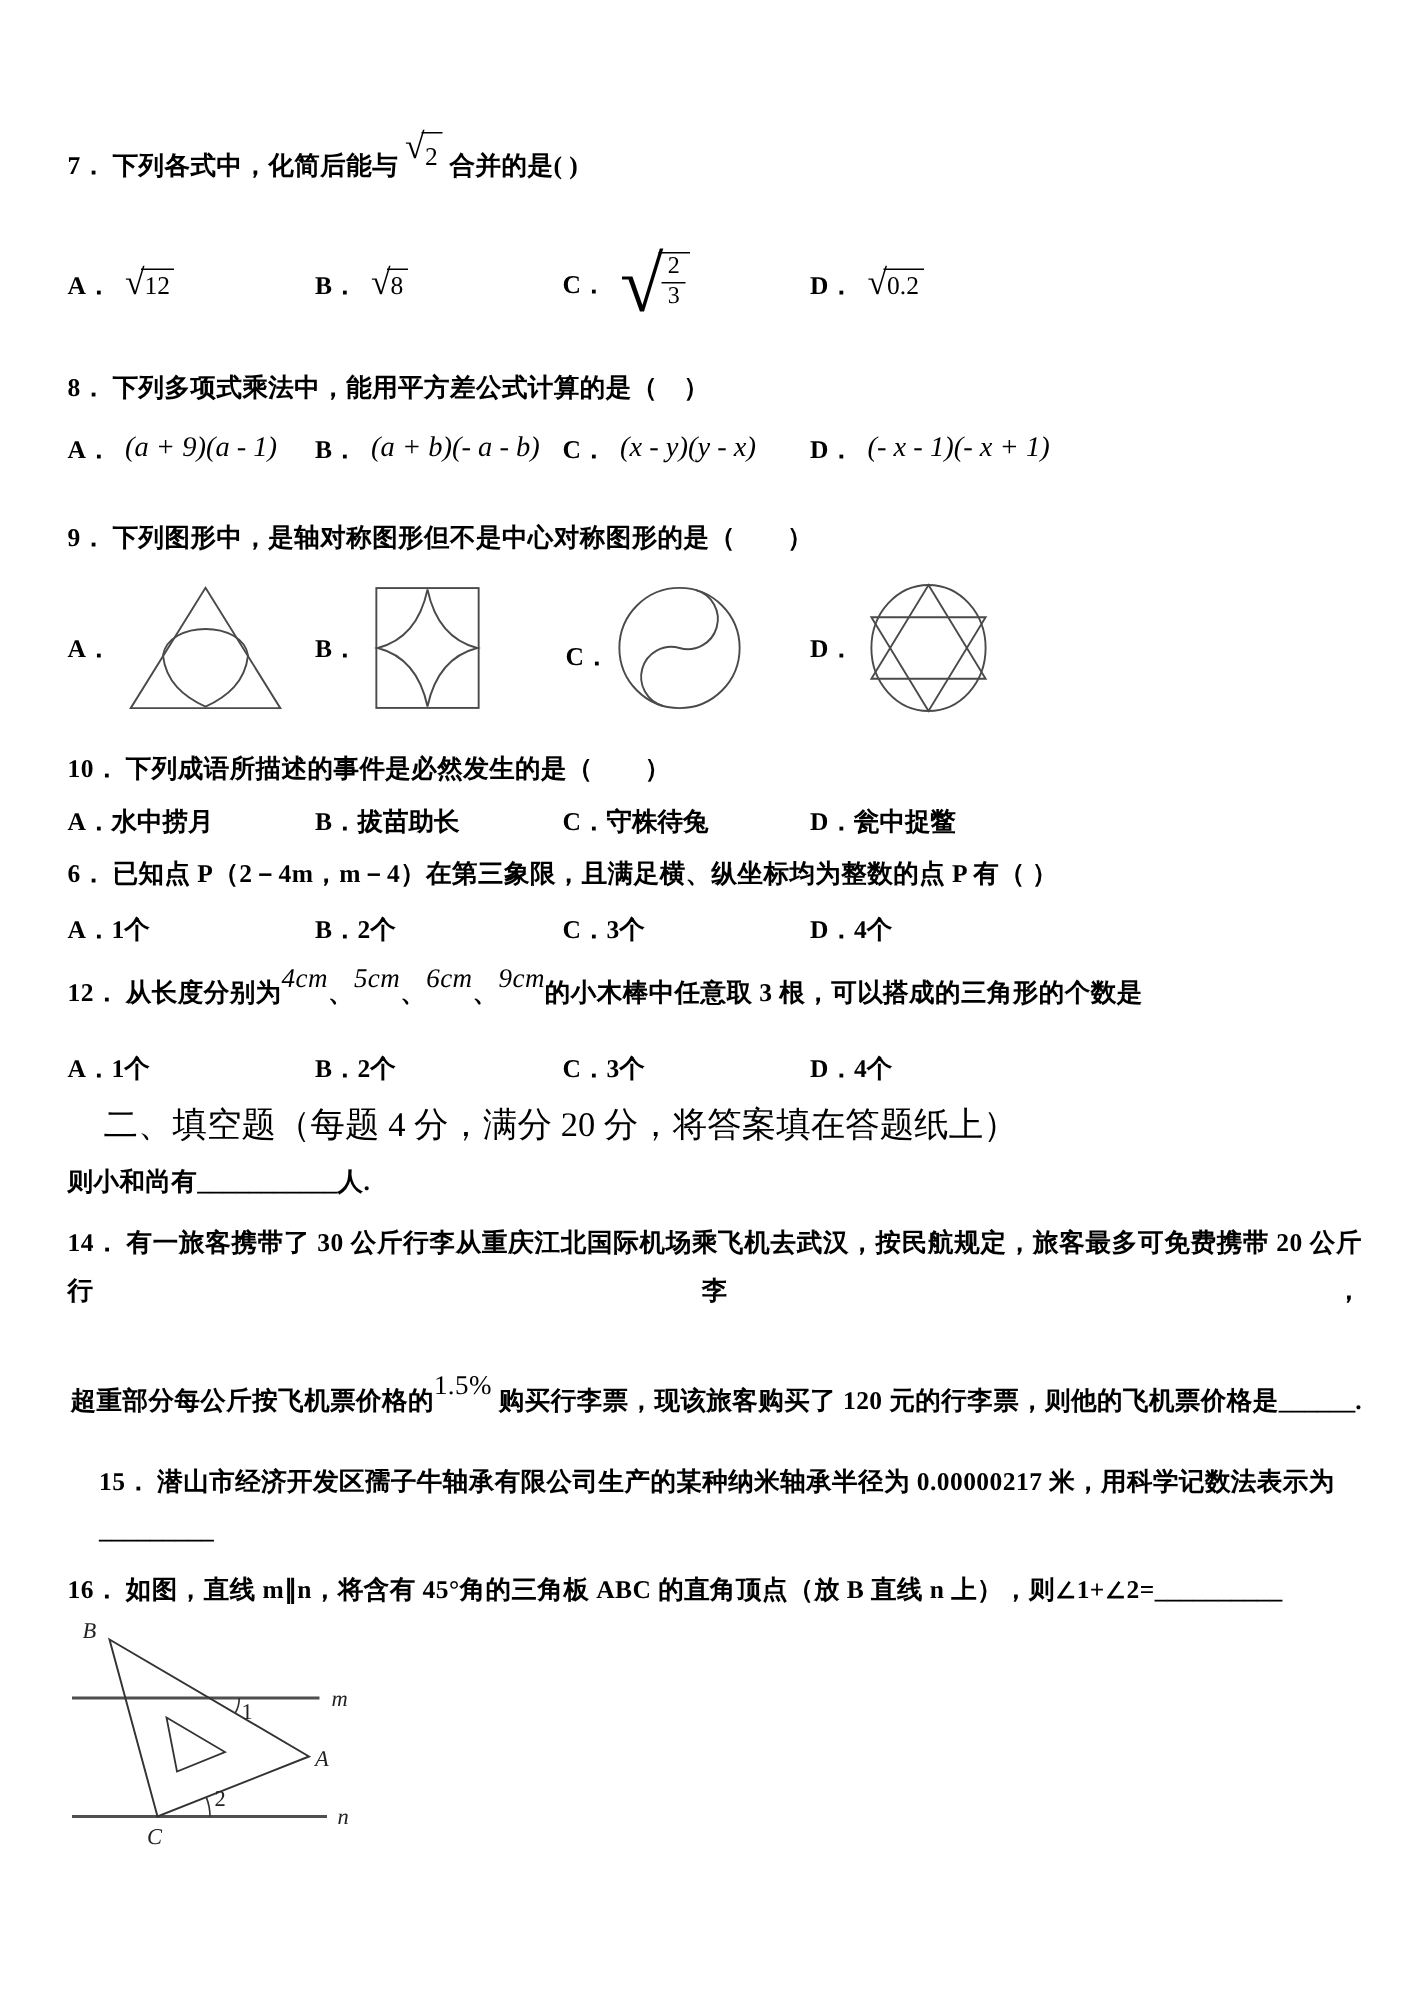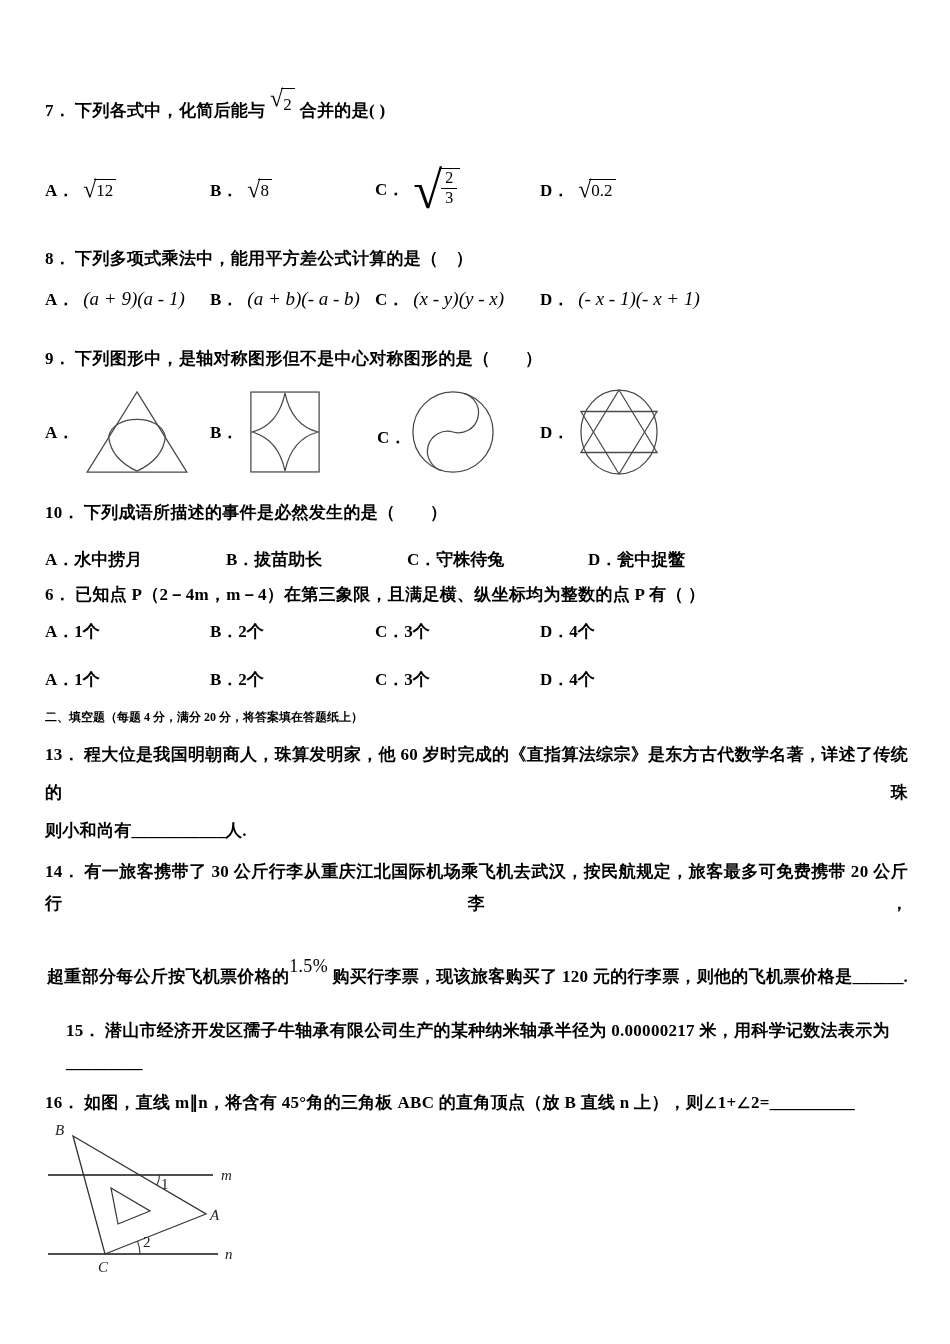--- a/index.html
+++ b/index.html
@@ -24,21 +24,21 @@
   .frac .fn{display:block;border-bottom:1.2px solid #000;padding:0 4px 1px 4px;}
   .frac .fd{display:block;padding:1px 4px 0 4px;}
   .raise-it{position:relative;top:-9px;font-style:italic;font-weight:normal;font-size:18px;}
   .raise-n{position:relative;top:-10px;font-weight:normal;font-size:18px;}
   .shape-row{display:flex;align-items:center;margin-top:12px;height:92px;}
   .shape-opt{display:flex;align-items:center;flex:0 0 auto;}
   .shape-opt svg{display:block;}
   figure{margin:0;}
   .jline{text-align:justify;text-align-last:justify;}
   .blank{font-weight:bold;letter-spacing:0;}
-  .sec-title{font-size:12px;font-weight:bold;line-height:30px;}
+  .sec-title{font-size:23px;font-weight:normal;line-height:30px;margin-left:24px;}
   .fig16 text{font-family:"Liberation Serif", serif;font-style:italic;font-size:15px;fill:#222;}
 </style>
 </head>
 <body>
 
 <div class="page">
 
   <div>
     <div class="stem">
       <span class="qnum">7．</span><span>下列各式中，化简后能与</span>
@@ -134,53 +134,55 @@
 
     <div style="position:relative;height:0;">
       <span class="olabel" style="position:absolute;left:332px;top:-52px;">C．</span>
     </div>
   </div>
 
   <div style="margin-top:20px;">
     <div class="stem">
       <span class="qnum">10．</span><span>下列成语所描述的事件是必然发生的是（　　）</span>
     </div>
-    <div class="opts" style="margin-top:16px;height:30px;gap:16px;">
+    <div class="opts" style="margin-top:4px;height:30px;">
       <span class="optxt">A．水中捞月</span>
       <span class="optxt">B．拔苗助长</span>
       <span class="optxt">C．守株待兔</span>
       <span class="optxt">D．瓮中捉鳖</span>
     </div>
   </div>
 
   <div style="margin-top:6px;">
     <div class="stem">
       <span class="qnum">6．</span><span>已知点 P（2－4m，m－4）在第三象限，且满足横、纵坐标均为整数的点 P 有（ ）</span>
     </div>
     <div class="opts" style="margin-top:6px;height:30px;">
       <span class="optxt">A．1个</span>
       <span class="optxt">B．2个</span>
       <span class="optxt">C．3个</span>
       <span class="optxt">D．4个</span>
     </div>
   </div>
 
   <div style="margin-top:10px;">
+    <div class="stem" style="line-height:34px;">
+      <span class="qnum">12．</span><span>从长度分别为</span><span class="raise-it">4cm</span><span>、</span><span class="raise-it">5cm</span><span>、</span><span class="raise-it">6cm</span><span>、</span><span class="raise-it">9cm</span><span>的小木棒中任意取 3 根，可以搭成的三角形的个数是</span>
+    </div>
     <div class="opts" style="margin-top:18px;height:30px;">
       <span class="optxt">A．1个</span>
       <span class="optxt">B．2个</span>
       <span class="optxt">C．3个</span>
       <span class="optxt">D．4个</span>
     </div>
   </div>
 
   <div class="sec-title" style="margin-top:8px;">二、填空题（每题 4 分，满分 20 分，将答案填在答题纸上）</div>
 
   <div style="margin-top:4px;">
-    <div class="stem jline" style="line-height:38px;"><span class="qnum">13．</span><span>程大位是我国明朝商人，珠算发明家，他 60 岁时完成的《直指算法综宗》是东方古代数学名著，详述了传统的珠</span></div>
     <div class="stem" style="line-height:38px;">
       <span>则小和尚有</span><span class="blank">___________</span><span>人.</span>
     </div>
   </div>
 
   <div style="margin-top:6px;">
     <div class="stem jline" style="line-height:32px;"><span class="qnum">14．</span><span>有一旅客携带了 30 公斤行李从重庆江北国际机场乘飞机去武汉，按民航规定，旅客最多可免费携带 20 公斤行李，</span></div>
     <div class="stem" style="margin-top:40px;line-height:32px;text-align:right;">
       <span>超重部分每公斤按飞机票价格的</span><span class="raise-n">1.5%</span> <span>购买行李票，现该旅客购买了 120 元的行李票，则他的飞机票价格是</span><span class="blank">______</span><span>.</span>
     </div>

